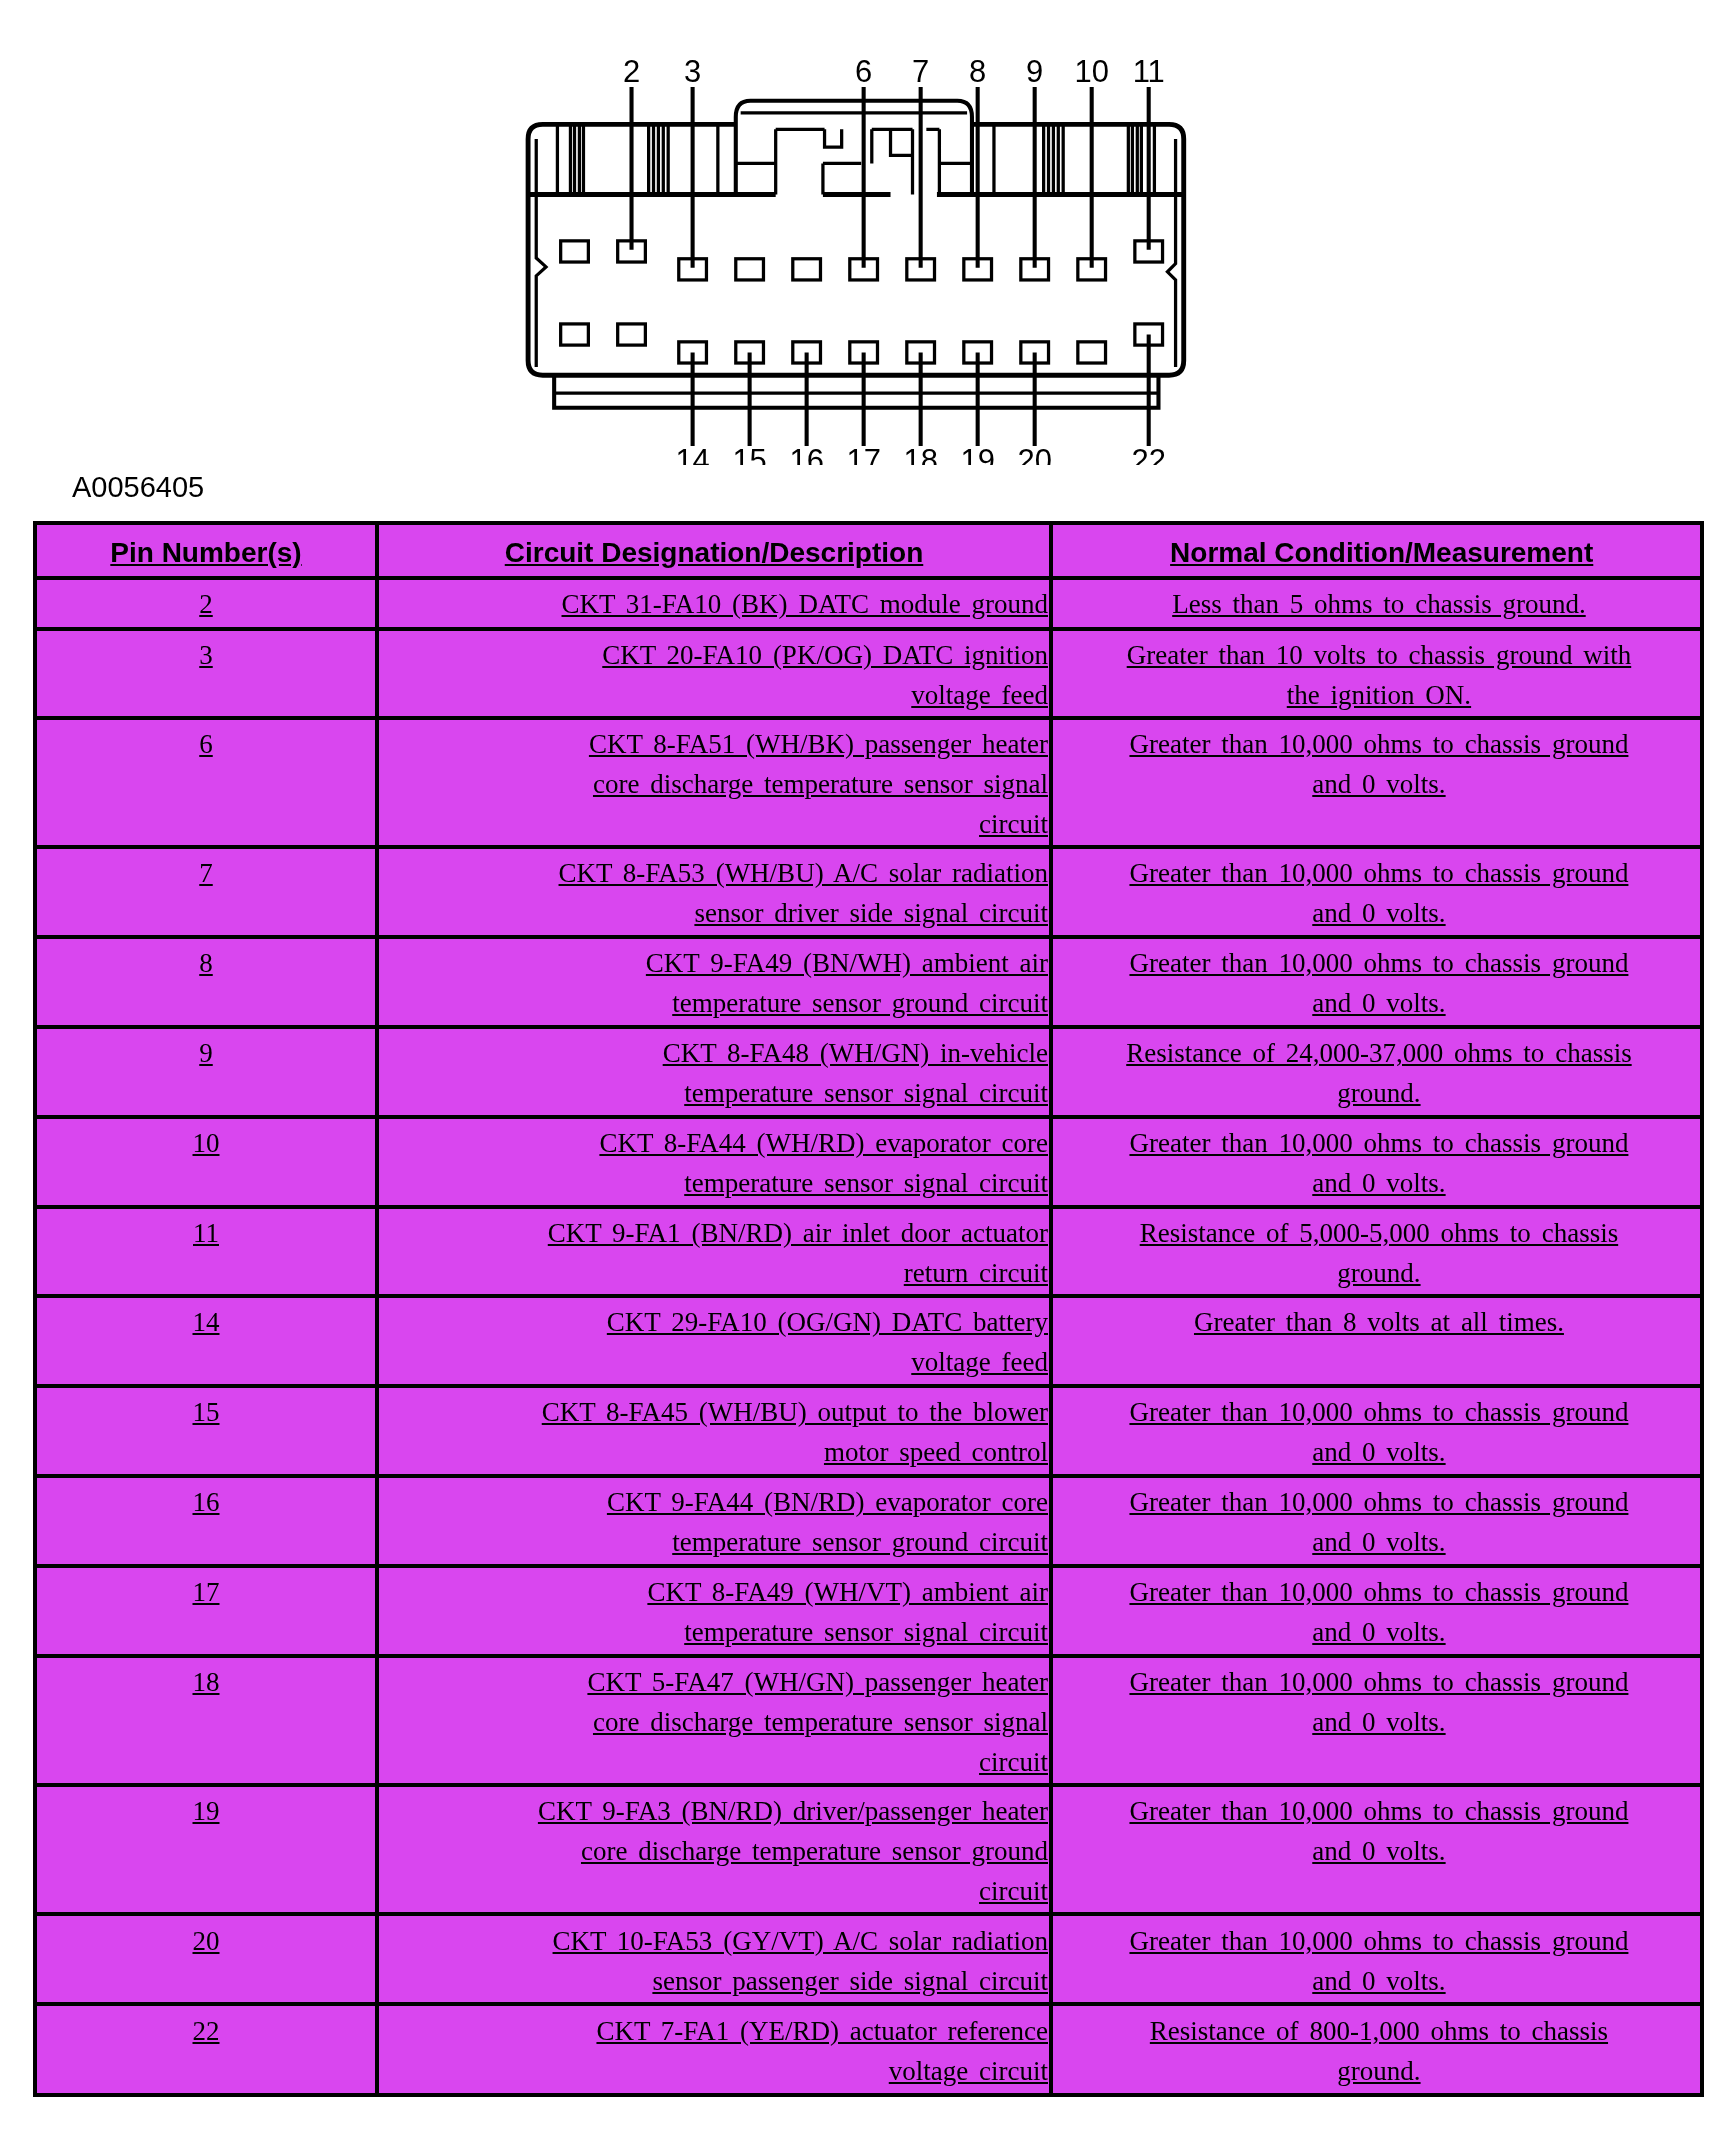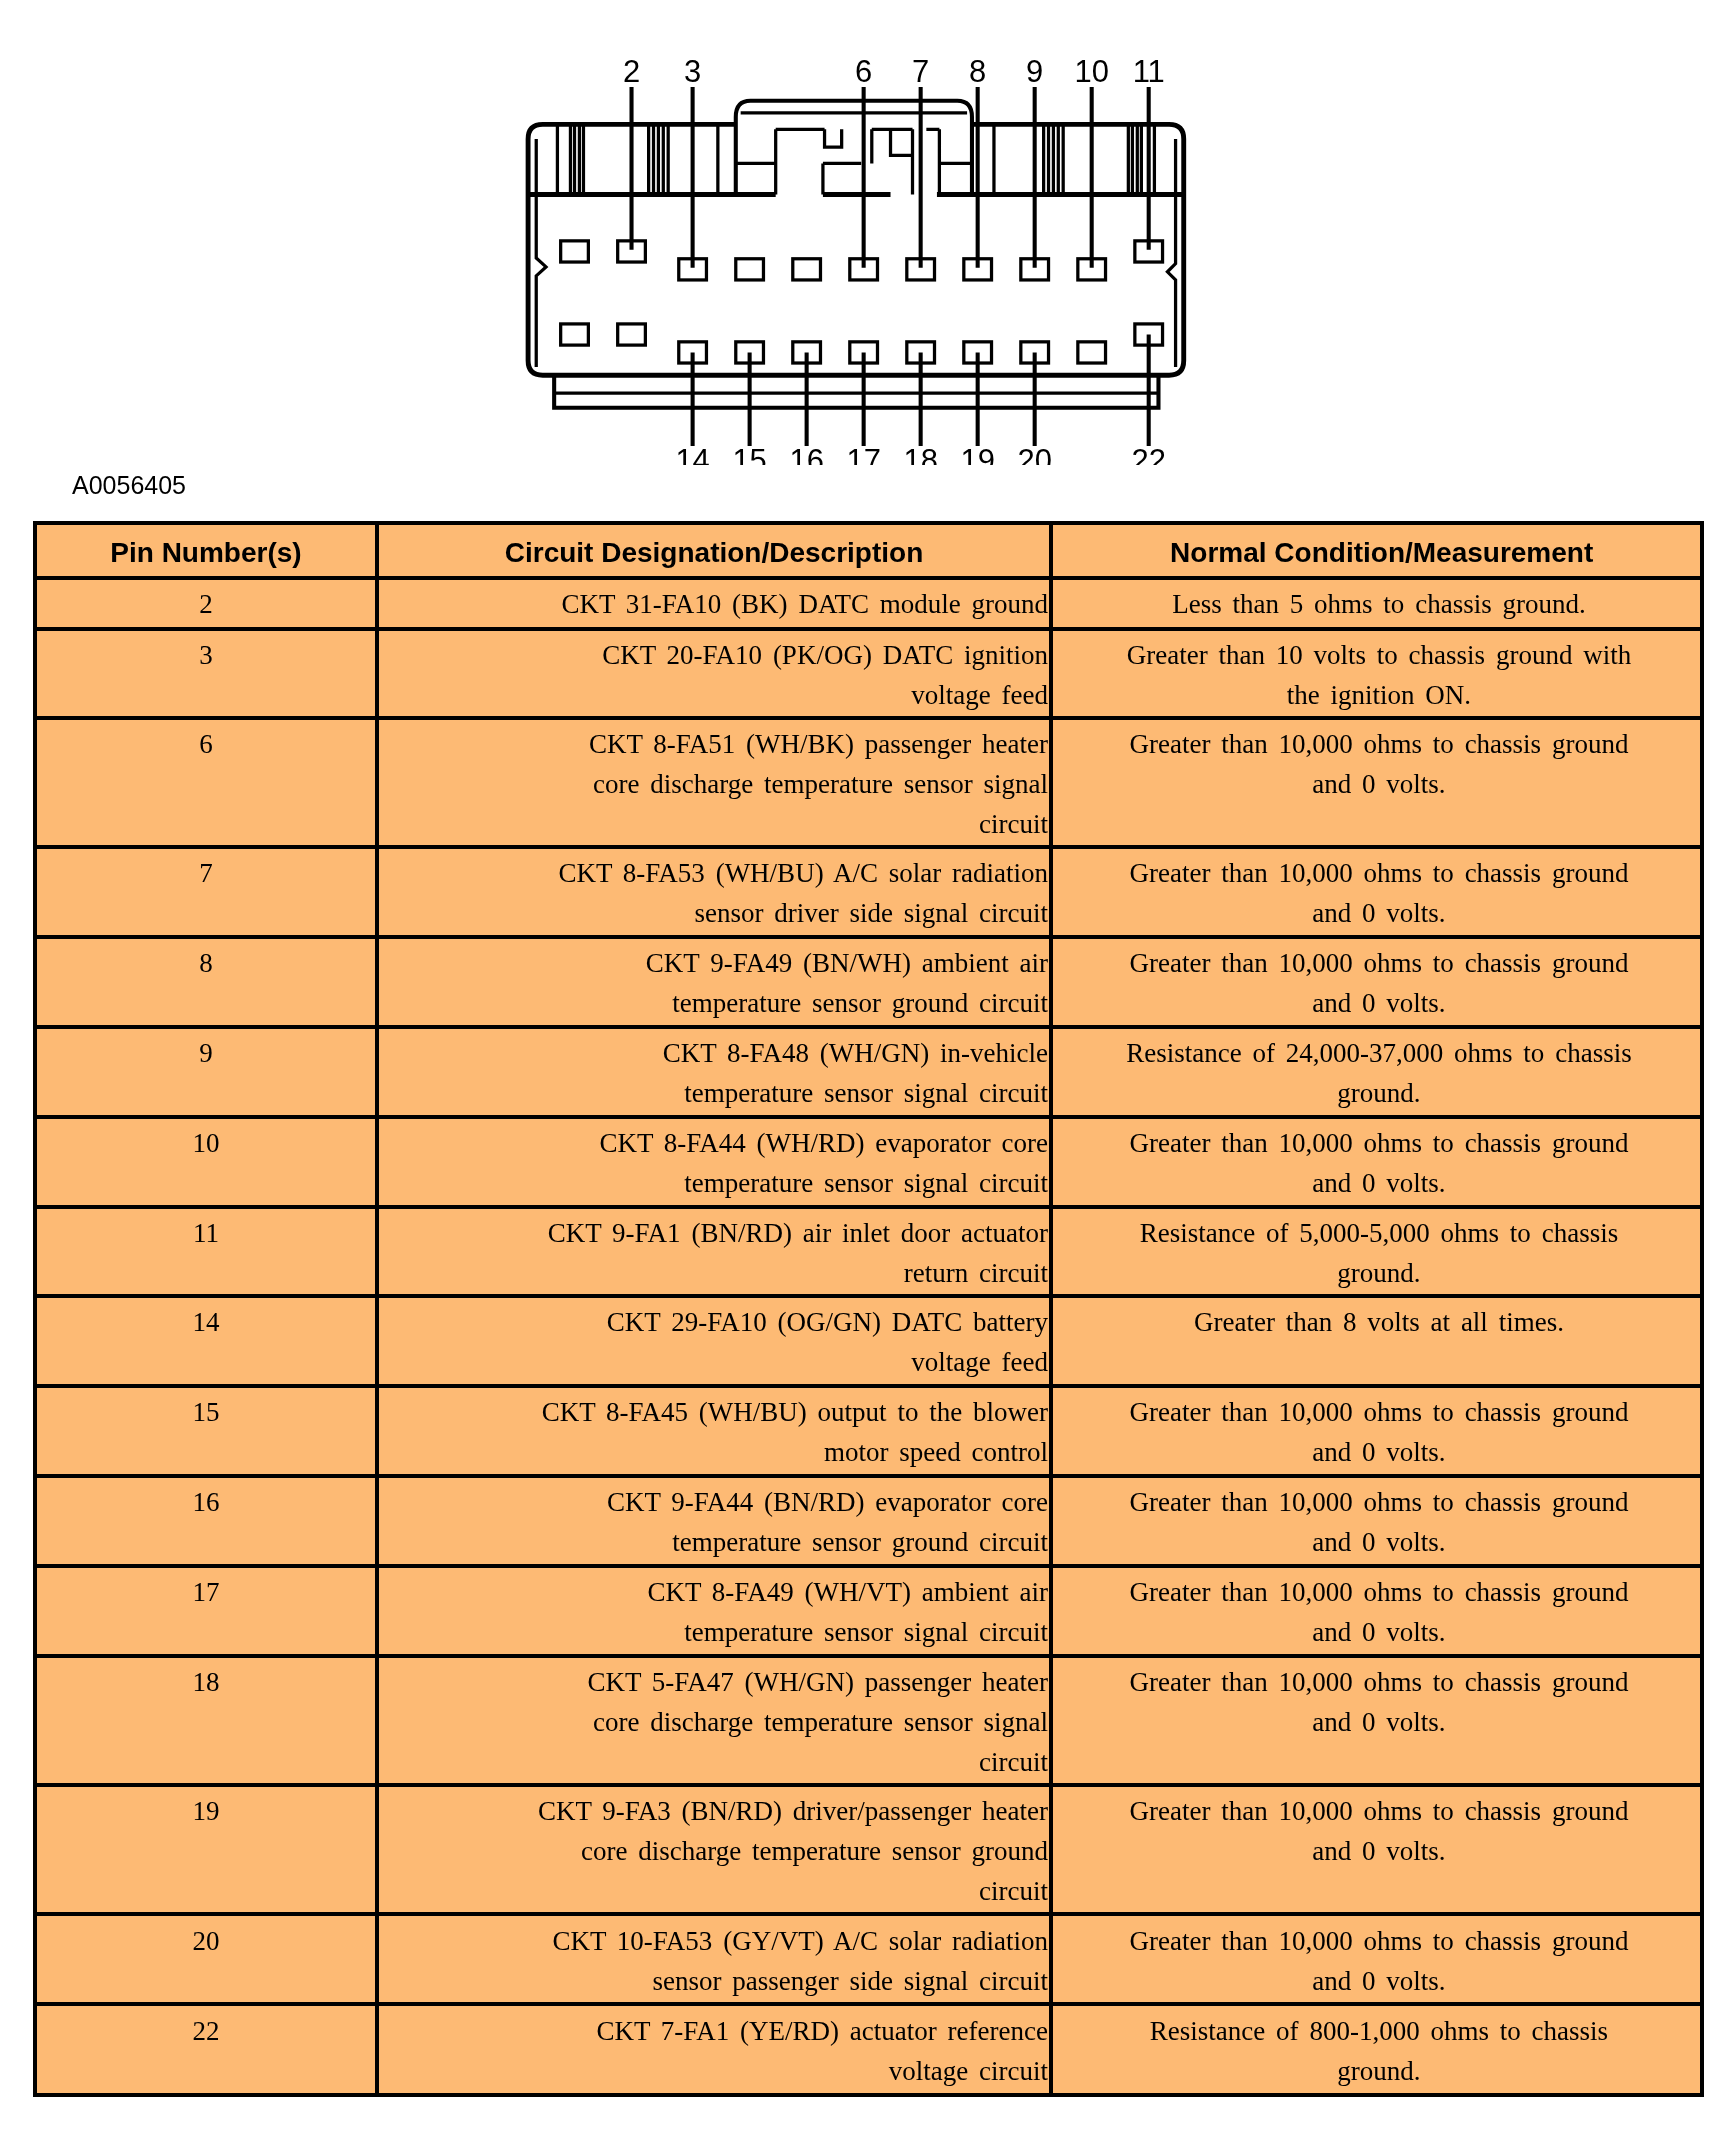--- a/index.html
+++ b/index.html
@@ -24,33 +24,34 @@
   .pin-num {
     font-family: "Liberation Sans", sans-serif;
     font-size: 38px;
     fill: #000000;
   }
   .figure-id {
     position: absolute;
     left: 72px;
     top: 471px;
     font-family: "Liberation Sans", sans-serif;
-    font-size: 25px;
+    font-size: 29px;
     color: #000000;
   }
 
   
   table.pinout {
     position: absolute;
     left: 33px;
     top: 521px;
     width: 1667px;
     border-collapse: collapse;
     table-layout: fixed;
-    background: #fdba74;
+    background: #d946ef;
+    text-decoration: underline;
   }
   table.pinout th, table.pinout td {
     border: 4.9px solid #000000;
     vertical-align: top;
     overflow: hidden;
   }
   table.pinout th {
     font-family: "Liberation Sans", sans-serif;
     font-weight: bold;
     font-size: 28px;

